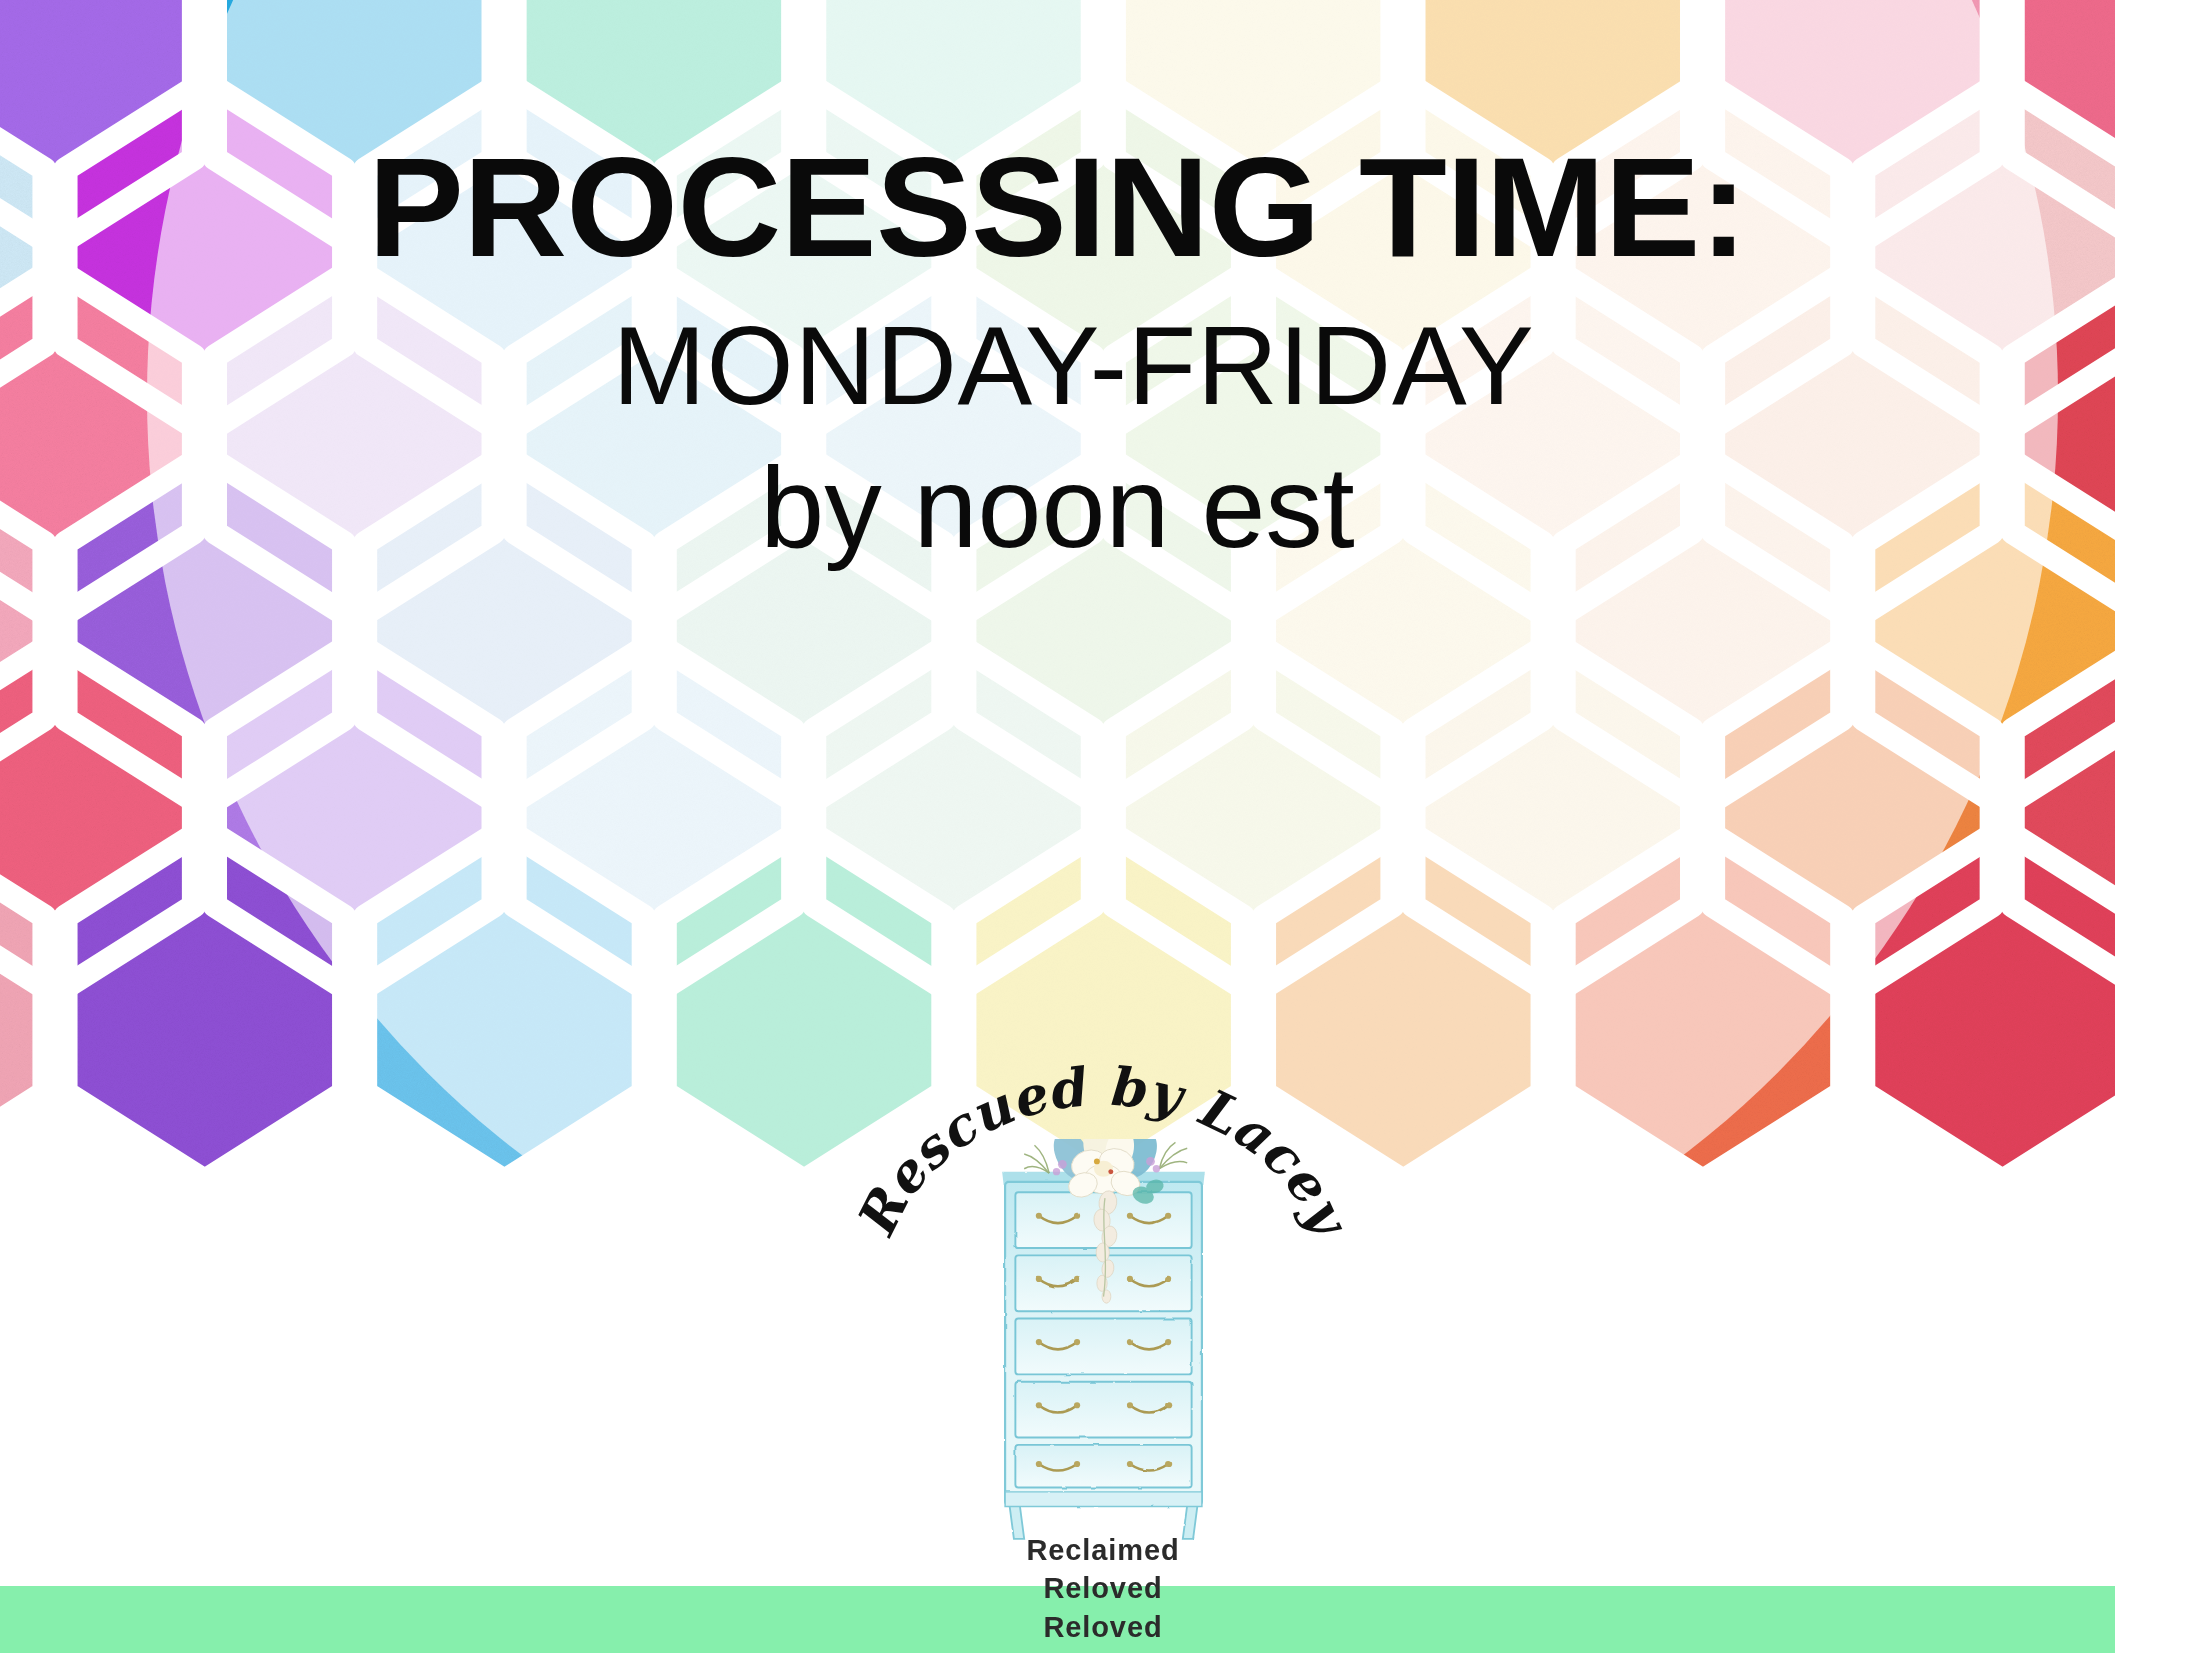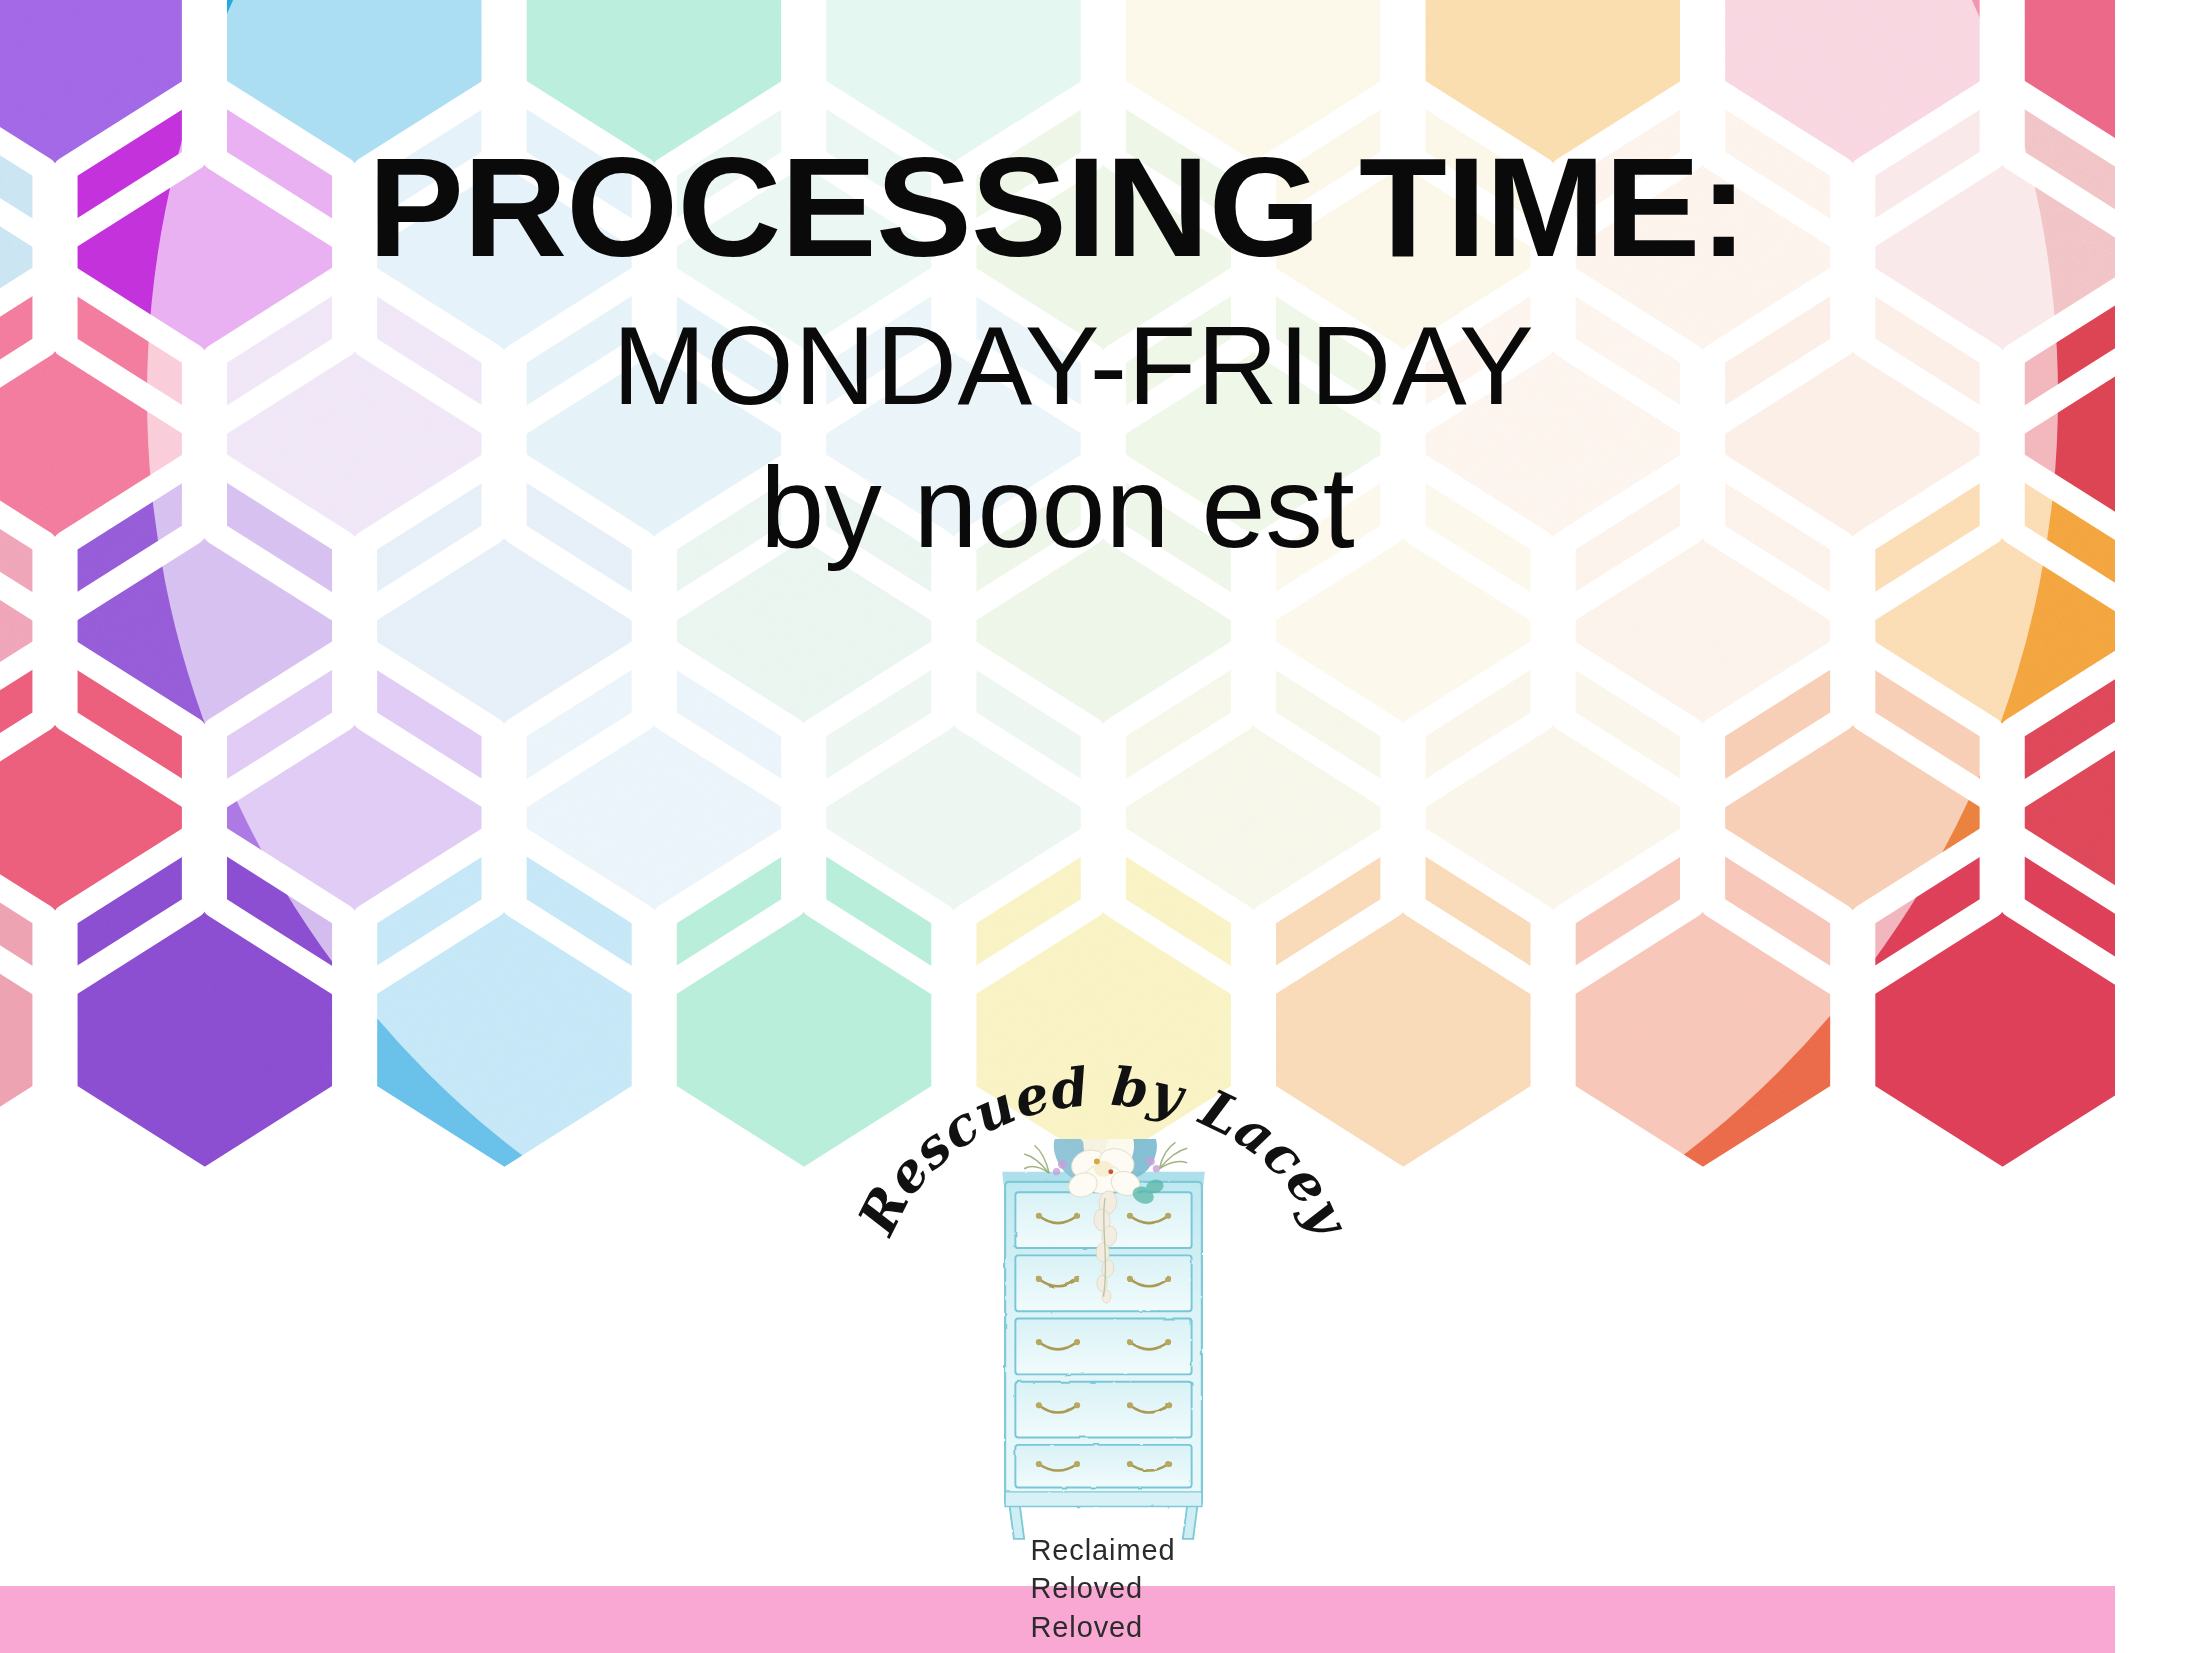--- a/index.html
+++ b/index.html
@@ -1,19 +1,19 @@
 <!DOCTYPE html>
 <html style="font-size:11.8px"><head>
 <meta charset="utf-8">
 <title>Processing Time</title>
 <style>
   html,body{margin:0;padding:0;background:#fff;}
   #stage{
     position:relative;width:2115px;height:1654px;overflow:hidden;
-    background:#f9a8d4;
+    background:#86efac;
     font-family:"Liberation Sans", sans-serif;
   }
   #hexlayer{position:absolute;inset:0;}
   #circle-overlay{
     position:absolute;
     left:147px;top:-559px;width:1911px;height:1911px;
     border-radius:50%;
     background:rgba(255,255,255,0.62);
     pointer-events:none;
   }
@@ -70,23 +70,23 @@
   }
 
   #dresser-wrap{
     position:absolute;left:50%;top:110px;transform:translateX(-50%);
     width:235px;height:412px;
   }
   #dresser-svg{width:100%;height:100%;display:block;}
 
   #tagline{
     position:absolute;left:50%;top:502px;transform:translateX(-50%);
-    color:#2b2b2b;
+    text-align:center;color:#2b2b2b;
     font-family:"Liberation Sans", sans-serif;
-    font-weight:400;font-size:29px;line-height:1.32;
+    font-weight:700;font-size:29px;line-height:1.32;
     letter-spacing:0.9px;white-space:nowrap;
   }
   .tag-row{display:block;}
 </style>
 </head>
 <body>
 
 <div id="stage">
 
   <svg id="hexlayer" viewBox="0 0 3000 2250" preserveAspectRatio="none">

